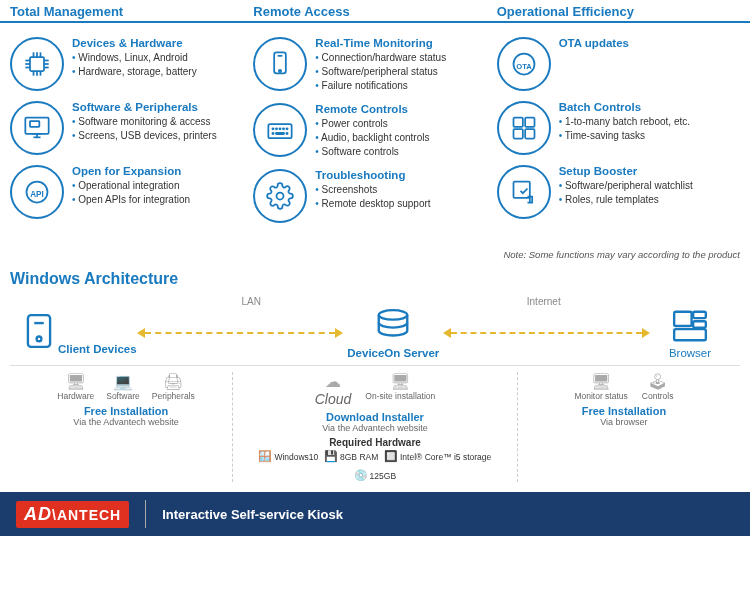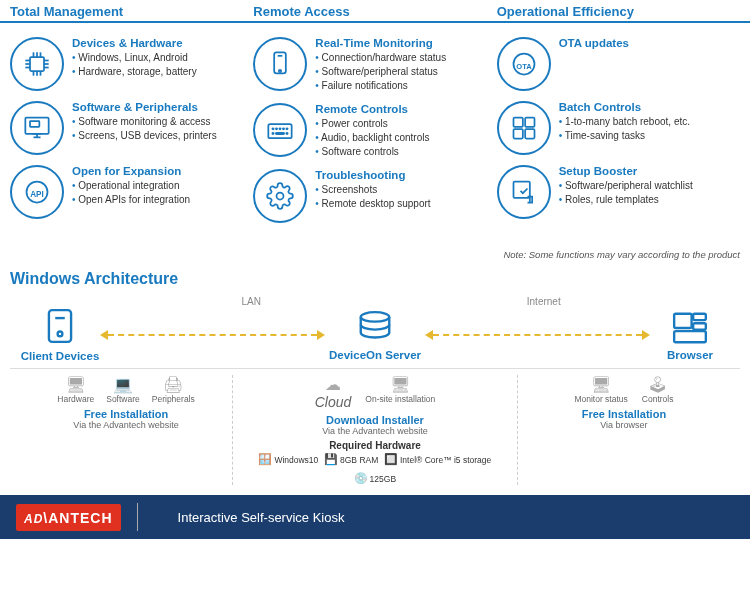--- a/index.html
+++ b/index.html
@@ -110,22 +110,21 @@
     }
     .footer-divider {
       width: 1px;
       height: 28px;
       background: #aaa;
       margin-right: 16px;
     }
     .footer-title {
       color: #fff;
       font-size: 13px;
-      font-weight: normal;
-      margin-left: 24px;
+      font-weight: bold;
     }
 
     
     .feature-icon svg {
       width: 28px;
       height: 28px;
       stroke: #1a7abf;
       fill: none;
       stroke-width: 1.5;
     }
@@ -329,21 +328,21 @@
 
   <div class="arch-diagram">
 
     <div style="display:flex; padding: 0 50px 0 95px; margin-bottom:0;">
       <div style="flex:1; text-align:center; font-size:10px; color:#888;">LAN</div>
       <div style="flex:1; text-align:center; font-size:10px; color:#888;">Internet</div>
     </div>
 
     <div style="display:flex; align-items:center; padding: 0 10px;">
 
-      <div style="display:flex; flex-direction:column; align-items:center; min-width:80px;">
+      <div style="display:flex; flex-direction:row; align-items:flex-end; min-width:80px;">
         <div style="font-size:30px; color:#1a7abf; line-height:1;">
           <svg width="38" height="38" viewBox="0 0 24 24" fill="none" stroke="#1a7abf" stroke-width="1.5">
             <rect x="5" y="2" width="14" height="20" rx="2"></rect>
             <line x1="9" y1="7" x2="15" y2="7"></line>
             <circle cx="12" cy="17" r="1.5"></circle>
           </svg>
         </div>
         <div style="font-size:11.5px; font-weight:bold; color:#1a7abf; text-align:center;">Client Devices</div>
       </div>
 
@@ -372,21 +371,21 @@
 
       <div style="display:flex; flex-direction:column; align-items:center; min-width:80px;">
         <div>
           <svg width="38" height="38" viewBox="0 0 24 24" fill="none" stroke="#1a7abf" stroke-width="1.5">
             <rect x="2" y="3" width="11" height="9" rx="1"></rect>
             <rect x="14" y="3" width="8" height="4" rx="1"></rect>
             <rect x="14" y="9" width="8" height="4" rx="1"></rect>
             <rect x="2" y="14" width="20" height="7" rx="1"></rect>
           </svg>
         </div>
-        <div style="font-size:11.5px; font-weight:bold; color:#1a7abf; text-align:center;">Browser</div>
+        <div style="font-size:11.5px; font-weight:normal; color:#1a7abf; text-align:center;">Browser</div>
       </div>
     </div>
 
     <div style="display:flex; margin-top:6px; padding: 0 10px; border-top: 1px solid #ddd; padding-top:6px;">
 
       <div style="flex:1; display:flex; flex-direction:column; align-items:center; border-right:1px dashed #ccc;">
         <div style="display:flex; gap:12px; margin-bottom:4px;">
           <div style="display:flex;flex-direction:column;align-items:center;">
             <span style="font-size:16px;color:#aaa;">🖥</span>
             <span style="font-size:8.5px;color:#666;">Hardware</span>
@@ -453,17 +452,17 @@
         <div style="font-size:11px;font-weight:bold;color:#1a7abf;">Free Installation</div>
         <div style="font-size:9px;color:#666;">Via browser</div>
       </div>
     </div>
 
   </div>
 </div>
 
 <div class="footer">
   <div class="footer-logo">
-    <span style="color:#fff;font-style:italic;font-family:Arial;font-size:12px;font-weight:900;">AD</span><span style="color:#fff;font-family:Arial;font-size:14px;font-weight:900;">\ANTECH</span>
+    <span style="color:#fff;font-style:italic;font-family:Arial;font-size:18px;font-weight:900;">AD</span><span style="color:#fff;font-family:Arial;font-size:14px;font-weight:900;">\ANTECH</span>
   </div>
   <div class="footer-divider"></div>
   <div class="footer-title">Interactive Self-service Kiosk</div>
 </div>
 
 </body></html>

